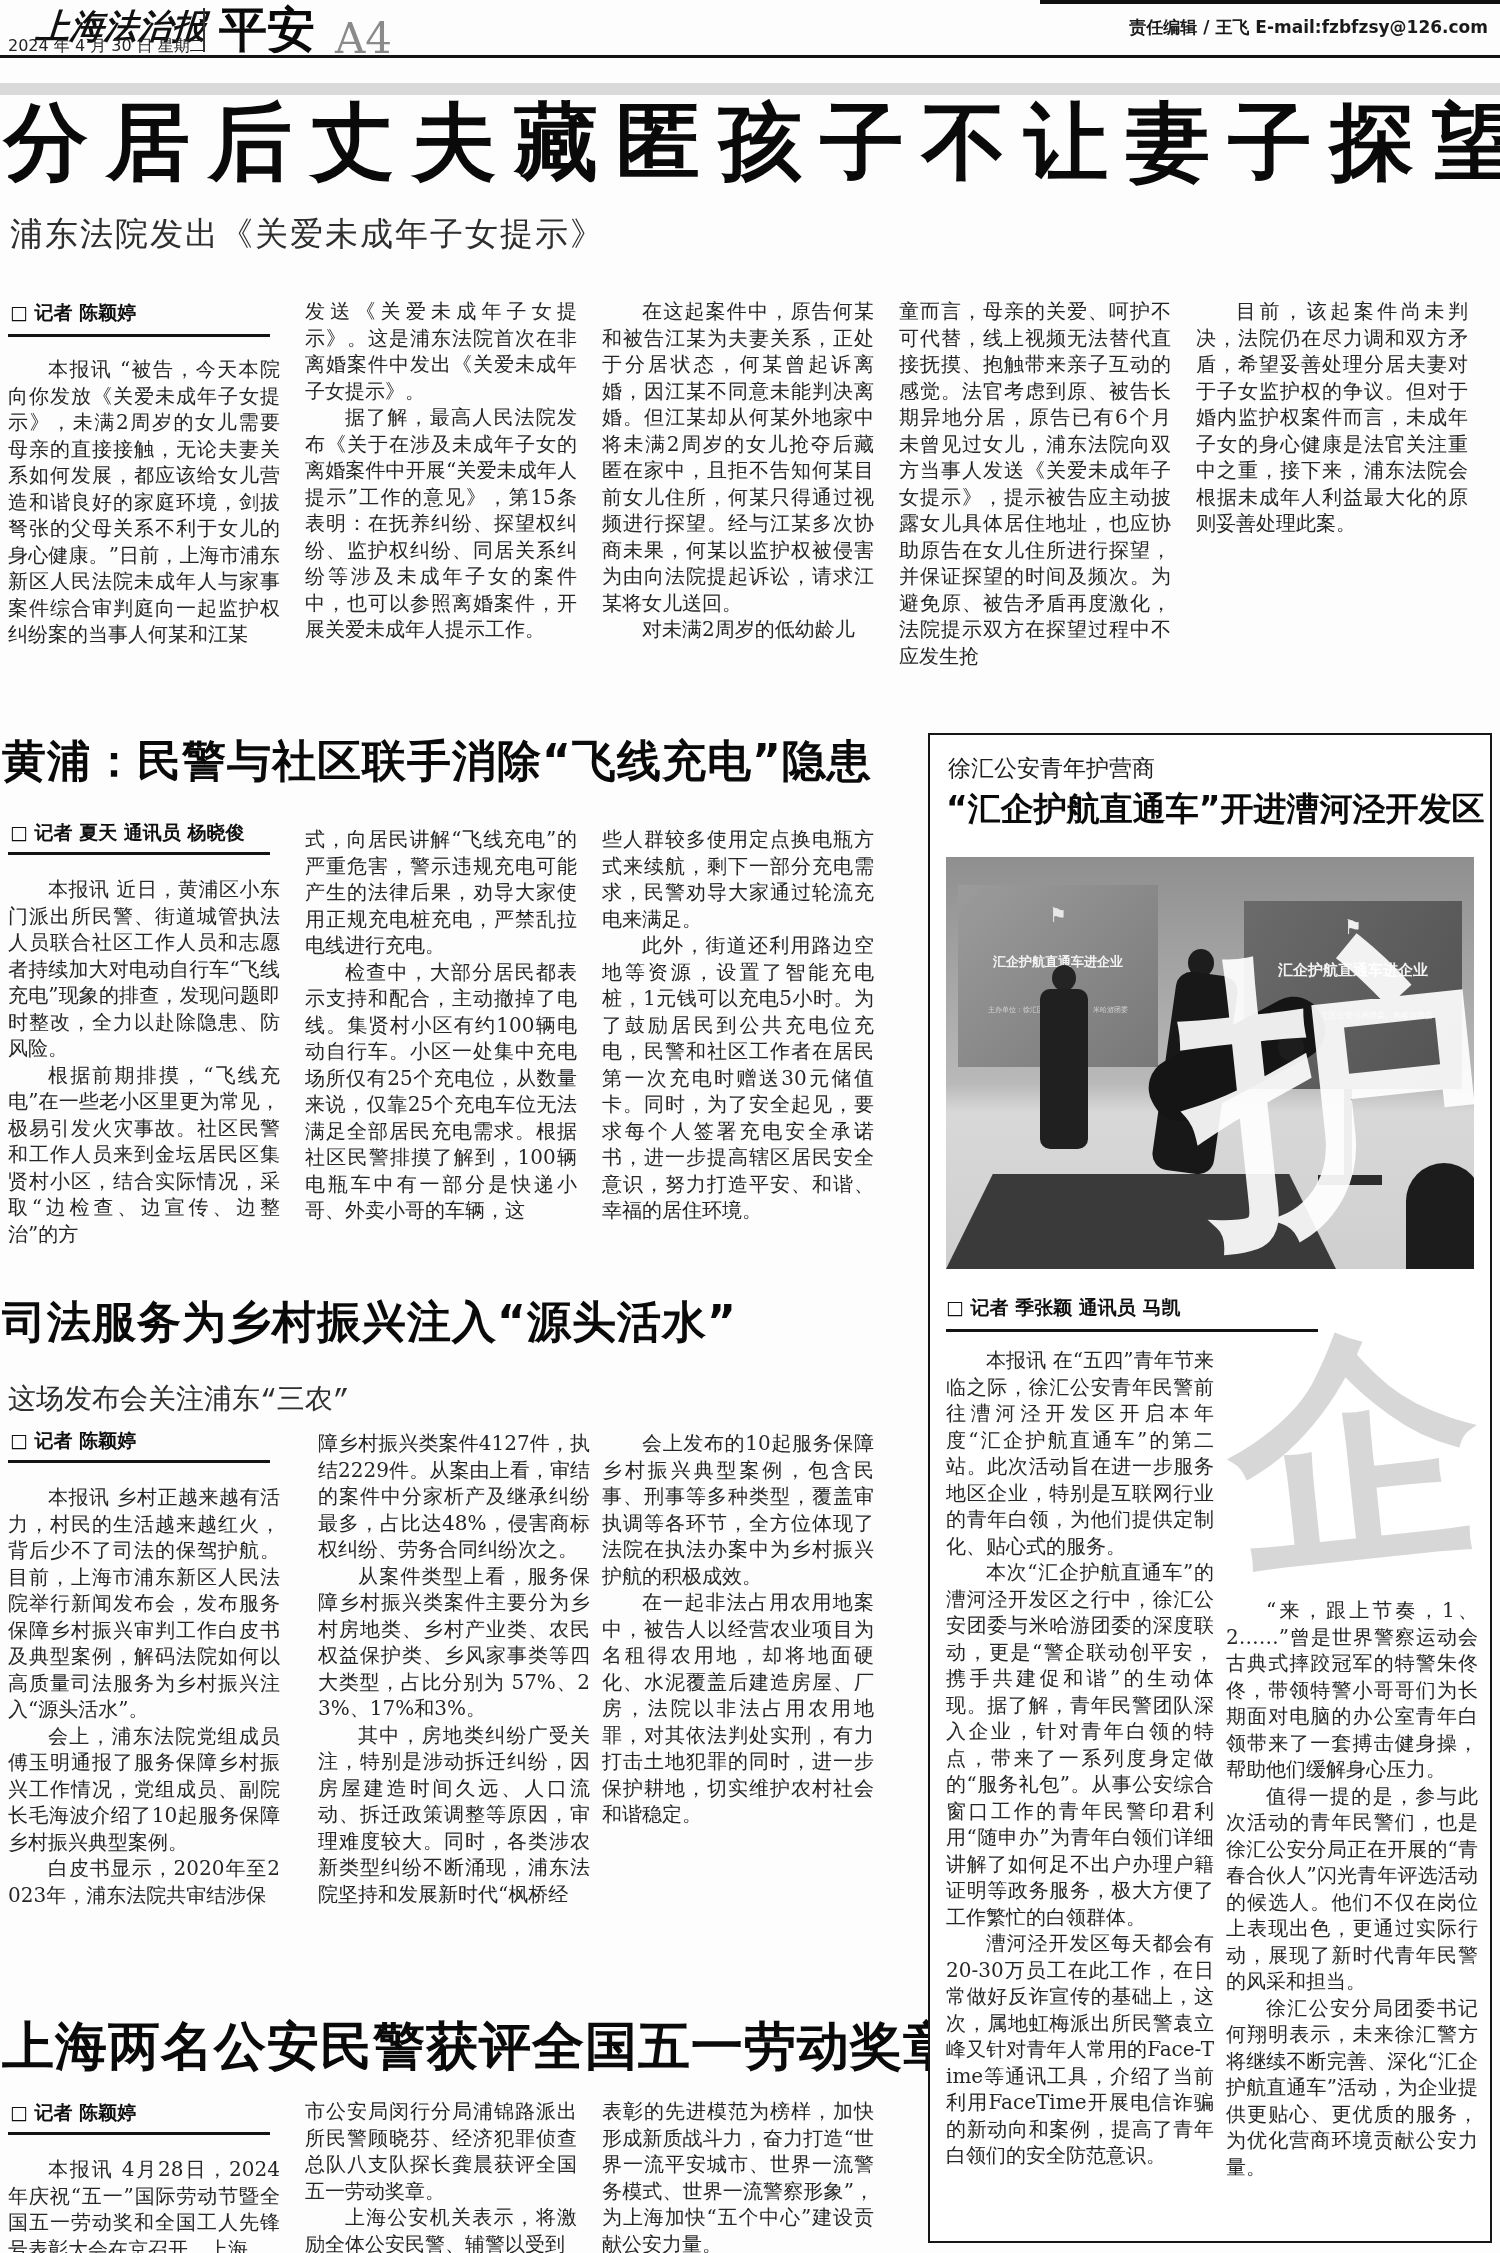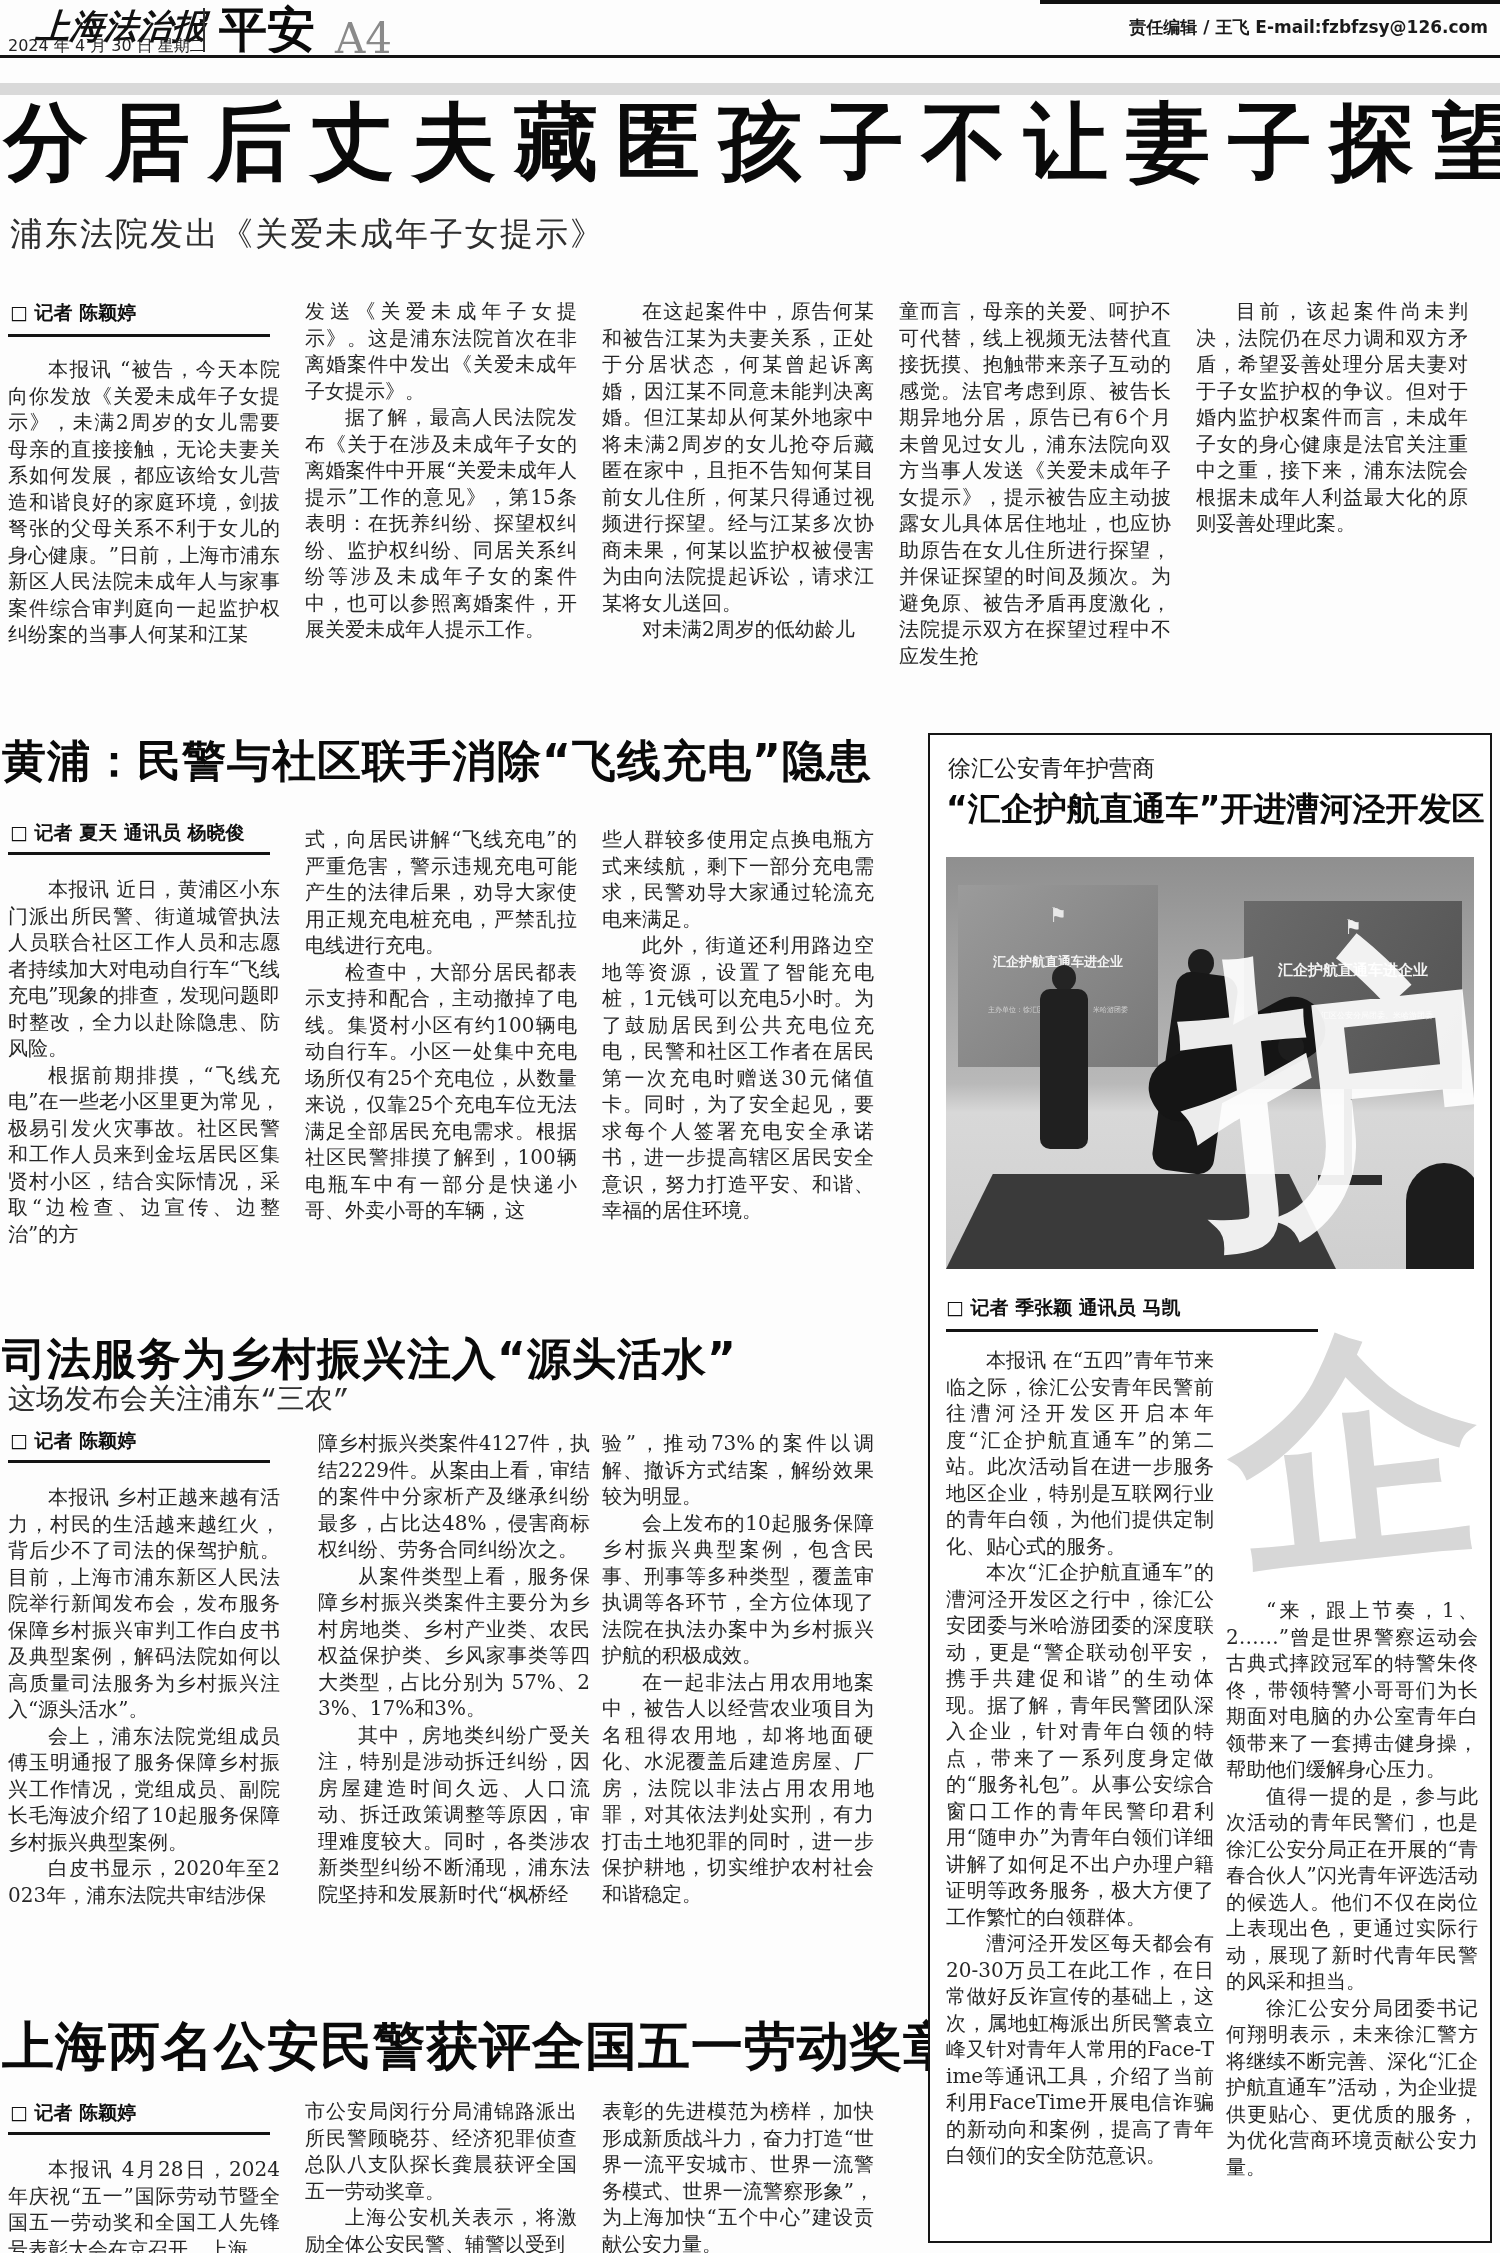--- a/index.html
+++ b/index.html
@@ -76,37 +76,36 @@
 </div>
 <div class="col" style="left:305px;top:826px;height:446px;">
   <p class="cont">式，向居民讲解“飞线充电”的严重危害，警示违规充电可能产生的法律后果，劝导大家使用正规充电桩充电，严禁乱拉电线进行充电。</p>
   <p>检查中，大部分居民都表示支持和配合，主动撤掉了电线。集贤村小区有约100辆电动自行车。小区一处集中充电场所仅有25个充电位，从数量来说，仅靠25个充电车位无法满足全部居民充电需求。根据社区民警排摸了解到，100辆电瓶车中有一部分是快递小哥、外卖小哥的车辆，这</p>
 </div>
 <div class="col" style="left:602px;top:826px;height:446px;">
   <p class="cont">些人群较多使用定点换电瓶方式来续航，剩下一部分充电需求，民警劝导大家通过轮流充电来满足。</p>
   <p>此外，街道还利用路边空地等资源，设置了智能充电桩，1元钱可以充电5小时。为了鼓励居民到公共充电位充电，民警和社区工作者在居民第一次充电时赠送30元储值卡。同时，为了安全起见，要求每个人签署充电安全承诺书，进一步提高辖区居民安全意识，努力打造平安、和谐、幸福的居住环境。</p>
 </div>
 
-<div class="headline-sec" style="left:2px;top:1293px;font-size:44px;margin-top:37px;">司法服务为乡村振兴注入“源头活水”</div>
+<div class="headline-sec" style="left:2px;top:1293px;font-size:44px;">司法服务为乡村振兴注入“源头活水”</div>
 <div class="subhead" style="left:8px;top:1380px;font-size:28px;">这场发布会关注浦东“三农”</div>
 <div class="byline" style="left:10px;top:1428px;">□ 记者 陈颖婷</div>
 <div class="rule" style="left:8px;top:1460px;width:262px;"></div>
 
 <div class="col" style="left:8px;top:1484px;height:524px;">
   <p>本报讯 乡村正越来越有活力，村民的生活越来越红火，背后少不了司法的保驾护航。目前，上海市浦东新区人民法院举行新闻发布会，发布服务保障乡村振兴审判工作白皮书及典型案例，解码法院如何以高质量司法服务为乡村振兴注入“源头活水”。</p>
   <p>会上，浦东法院党组成员傅玉明通报了服务保障乡村振兴工作情况，党组成员、副院长毛海波介绍了10起服务保障乡村振兴典型案例。</p>
   <p>白皮书显示，2020年至2023年，浦东法院共审结涉保</p>
 </div>
 <div class="col" style="left:318px;top:1430px;height:578px;">
   <p class="cont">障乡村振兴类案件4127件，执结2229件。从案由上看，审结的案件中分家析产及继承纠纷最多，占比达48%，侵害商标权纠纷、劳务合同纠纷次之。</p>
   <p>从案件类型上看，服务保障乡村振兴类案件主要分为乡村房地类、乡村产业类、农民权益保护类、乡风家事类等四大类型，占比分别为 57%、23%、17%和3%。</p>
   <p>其中，房地类纠纷广受关注，特别是涉动拆迁纠纷，因房屋建造时间久远、人口流动、拆迁政策调整等原因，审理难度较大。同时，各类涉农新类型纠纷不断涌现，浦东法院坚持和发展新时代“枫桥经</p>
 </div>
 <div class="col" style="left:602px;top:1430px;height:578px;">
-  <p class="cont">验”，推动73%的案件以调解、撤诉方式结案，解纷效果较为明显。</p>
   <p>会上发布的10起服务保障乡村振兴典型案例，包含民事、刑事等多种类型，覆盖审执调等各环节，全方位体现了法院在执法办案中为乡村振兴护航的积极成效。</p>
   <p>在一起非法占用农用地案中，被告人以经营农业项目为名租得农用地，却将地面硬化、水泥覆盖后建造房屋、厂房，法院以非法占用农用地罪，对其依法判处实刑，有力打击土地犯罪的同时，进一步保护耕地，切实维护农村社会和谐稳定。</p>
 </div>
 
 <div class="headline-sec" style="left:2px;top:2012px;font-size:52px;">上海两名公安民警获评全国五一劳动奖章</div>
 <div class="byline" style="left:10px;top:2100px;">□ 记者 陈颖婷</div>
 <div class="rule" style="left:8px;top:2132px;width:262px;"></div>
 
 <div class="col" style="left:8px;top:2156px;height:97px;">
   <p>本报讯 4月28日，2024年庆祝“五一”国际劳动节暨全国五一劳动奖和全国工人先锋号表彰大会在京召开。上海</p>

